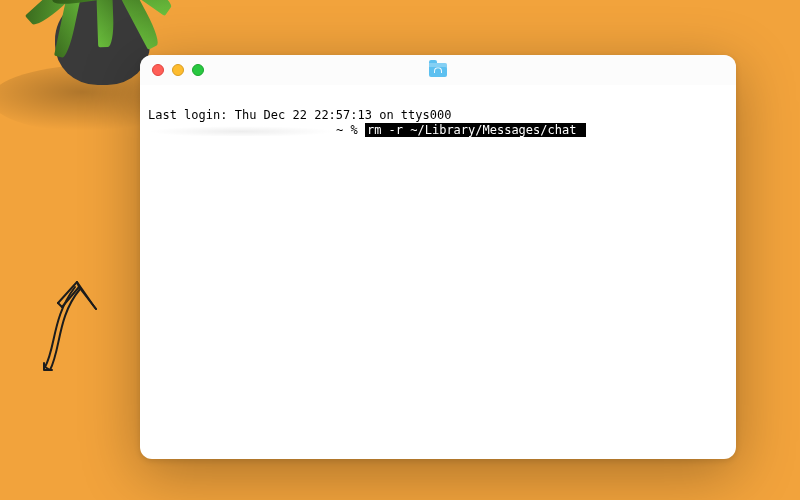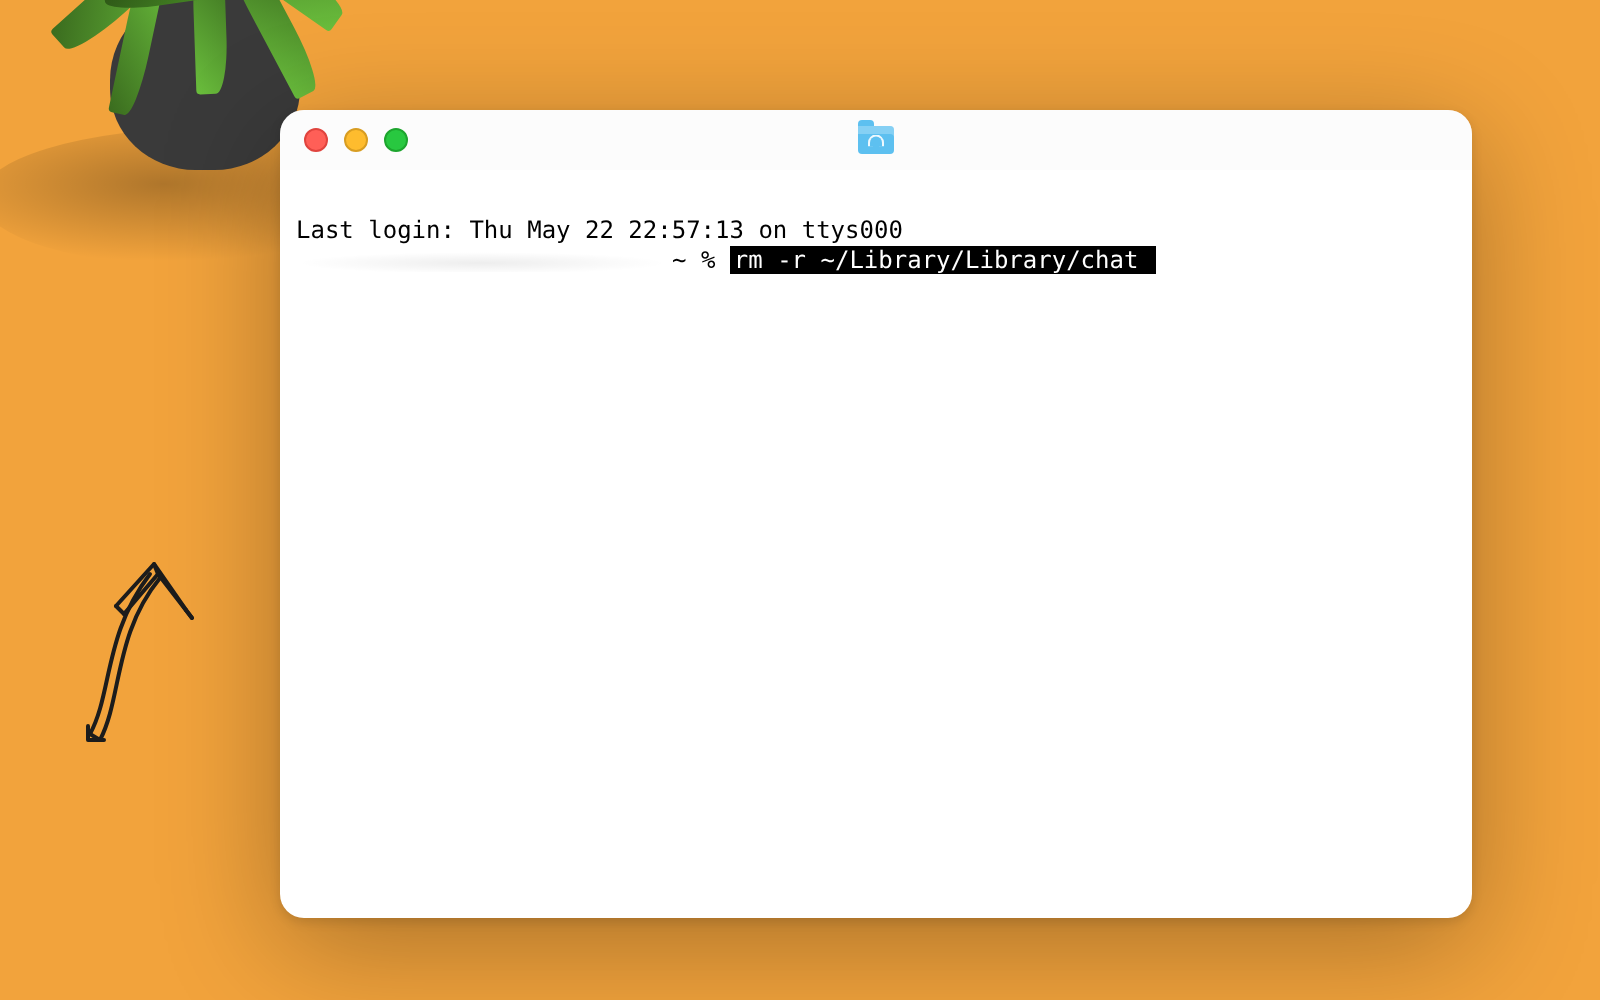--- a/index.html
+++ b/index.html
@@ -109,16 +109,16 @@
 <div class="term">
   <div class="titlebar">
     <div class="dots">
       <div class="dot red"></div>
       <div class="dot yellow"></div>
       <div class="dot green"></div>
     </div>
     <div class="title-icon"></div>
   </div>
   <div class="term-body">
-<span class="line1">Last login: Thu May 22 22:57:13 on ttys000</span>
-<span class="line2"><span class="obscured"></span><span>~ % </span><span class="hi">rm -r ~/Library/Library/chat </span></span>
+<span class="line1">Last login: Thu Dec 22 22:57:13 on ttys000</span>
+<span class="line2"><span class="obscured"></span><span>~ % </span><span class="hi">rm -r ~/Library/Messages/chat </span></span>
   </div>
 </div>
 
 </body></html>

